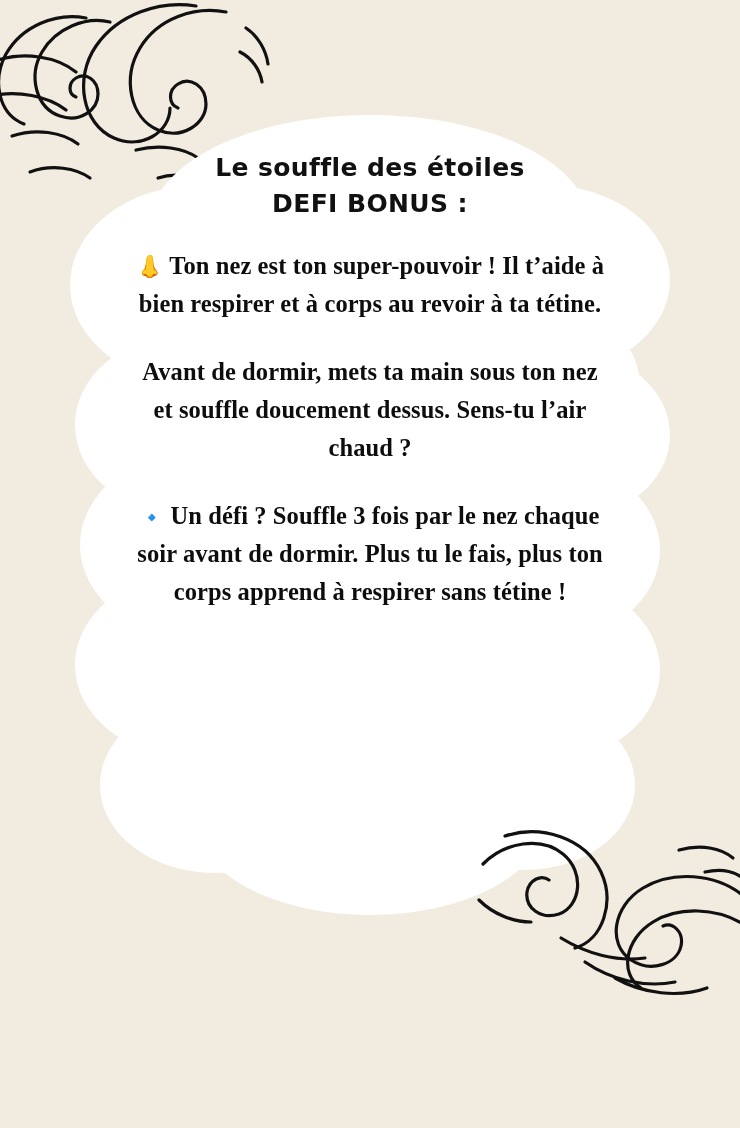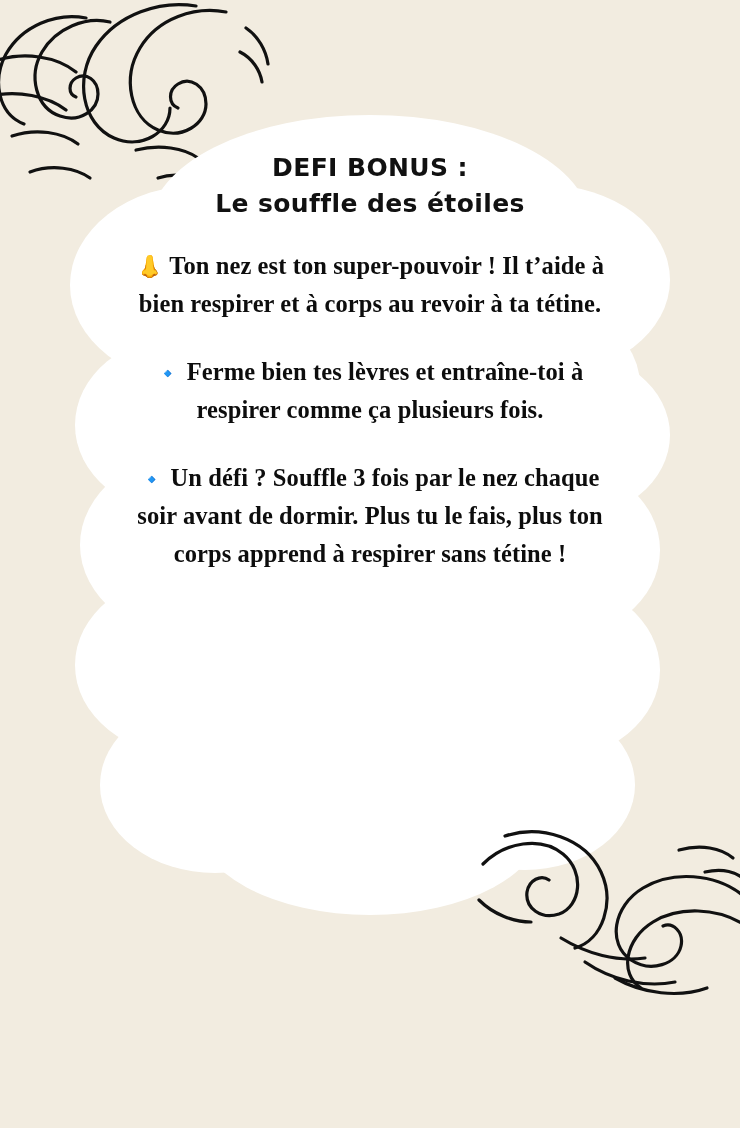--- a/index.html
+++ b/index.html
@@ -159,34 +159,33 @@
       <path d="M96 110 C122 126 152 134 180 130"></path>
       <path d="M240 44 C258 40 272 44 280 52"></path>
       <path d="M214 22 C236 16 256 20 268 30"></path>
       <path d="M14 72 C28 86 48 94 66 94"></path>
     </g>
   </svg>
 
   <div class="content">
 
     <h1 class="title">
+      <span class="title-line">Le souffle des étoiles</span>
       <span class="title-line">DEFI BONUS  :</span>
-      <span class="title-line">Le souffle des étoiles</span>
     </h1>
 
     <p class="para p1">
       <span class="emoji emoji-nose">👃</span>
       <span>Ton nez est ton super-pouvoir ! Il t’aide à bien respirer et à corps au revoir à ta tétine.</span>
     </p>
 
+    <p class="para p2">
+      <span>Avant de dormir, mets ta main sous ton nez et souffle doucement dessus. Sens-tu l’air chaud ?</span>
+    </p>
 
-    <p class="para p3">
-      <span class="emoji emoji-diamond">🔹</span>
-      <span>Ferme bien tes lèvres et entraîne-toi à respirer comme ça plusieurs fois.</span>
-    </p>
 
     <p class="para p4">
       <span class="emoji emoji-diamond">🔹</span>
       <span>Un défi ? Souffle 3 fois par le nez chaque soir avant de dormir. Plus tu le fais, plus ton corps apprend à respirer sans tétine !</span>
     </p>
 
   </div>
 </div>
 
 </body></html>

